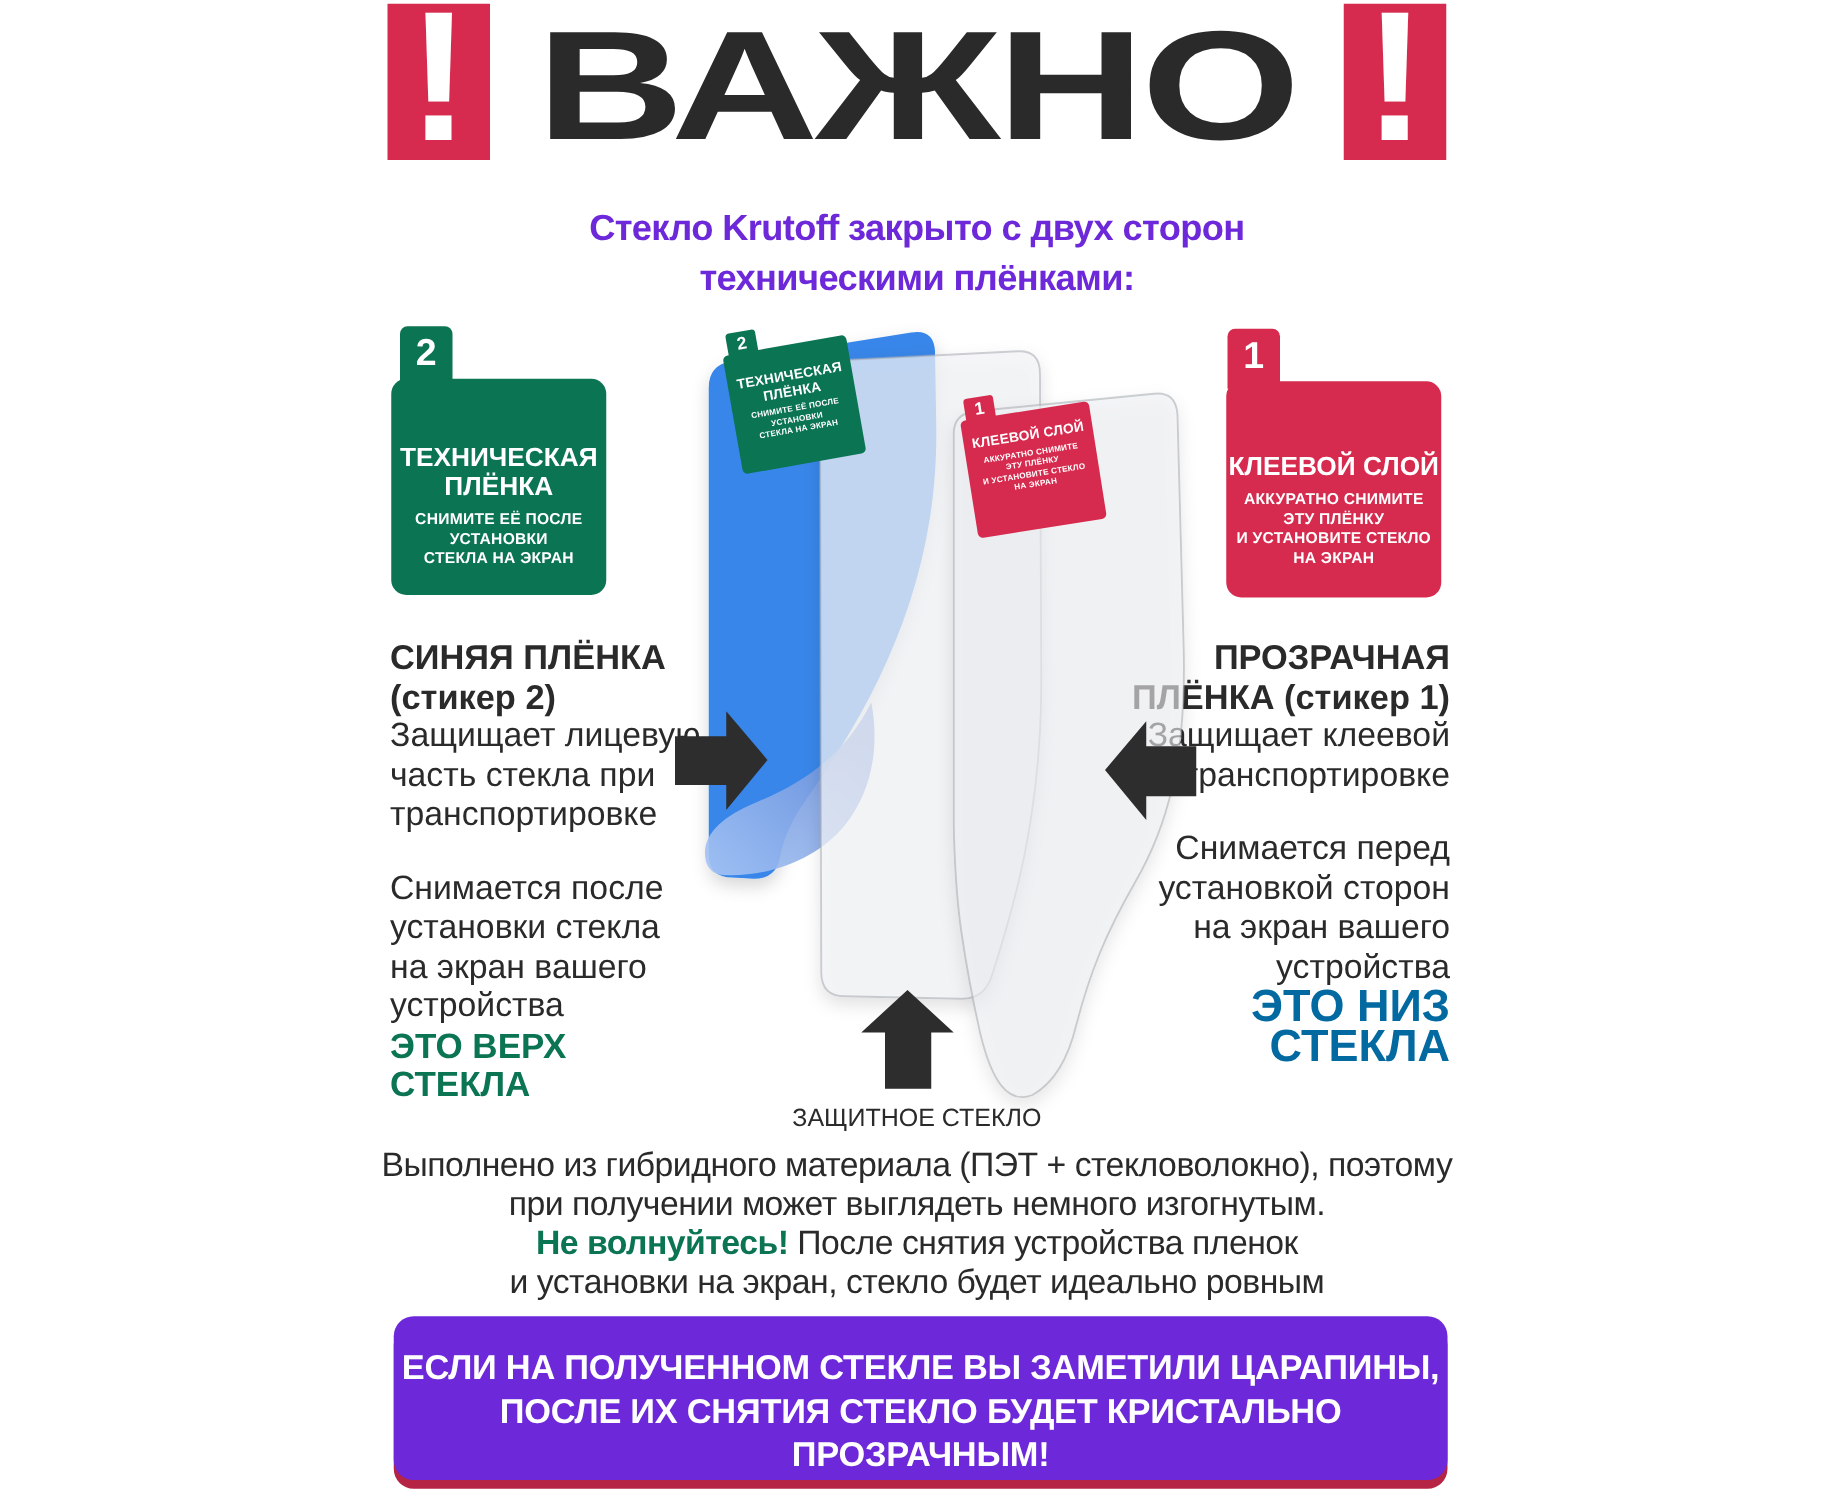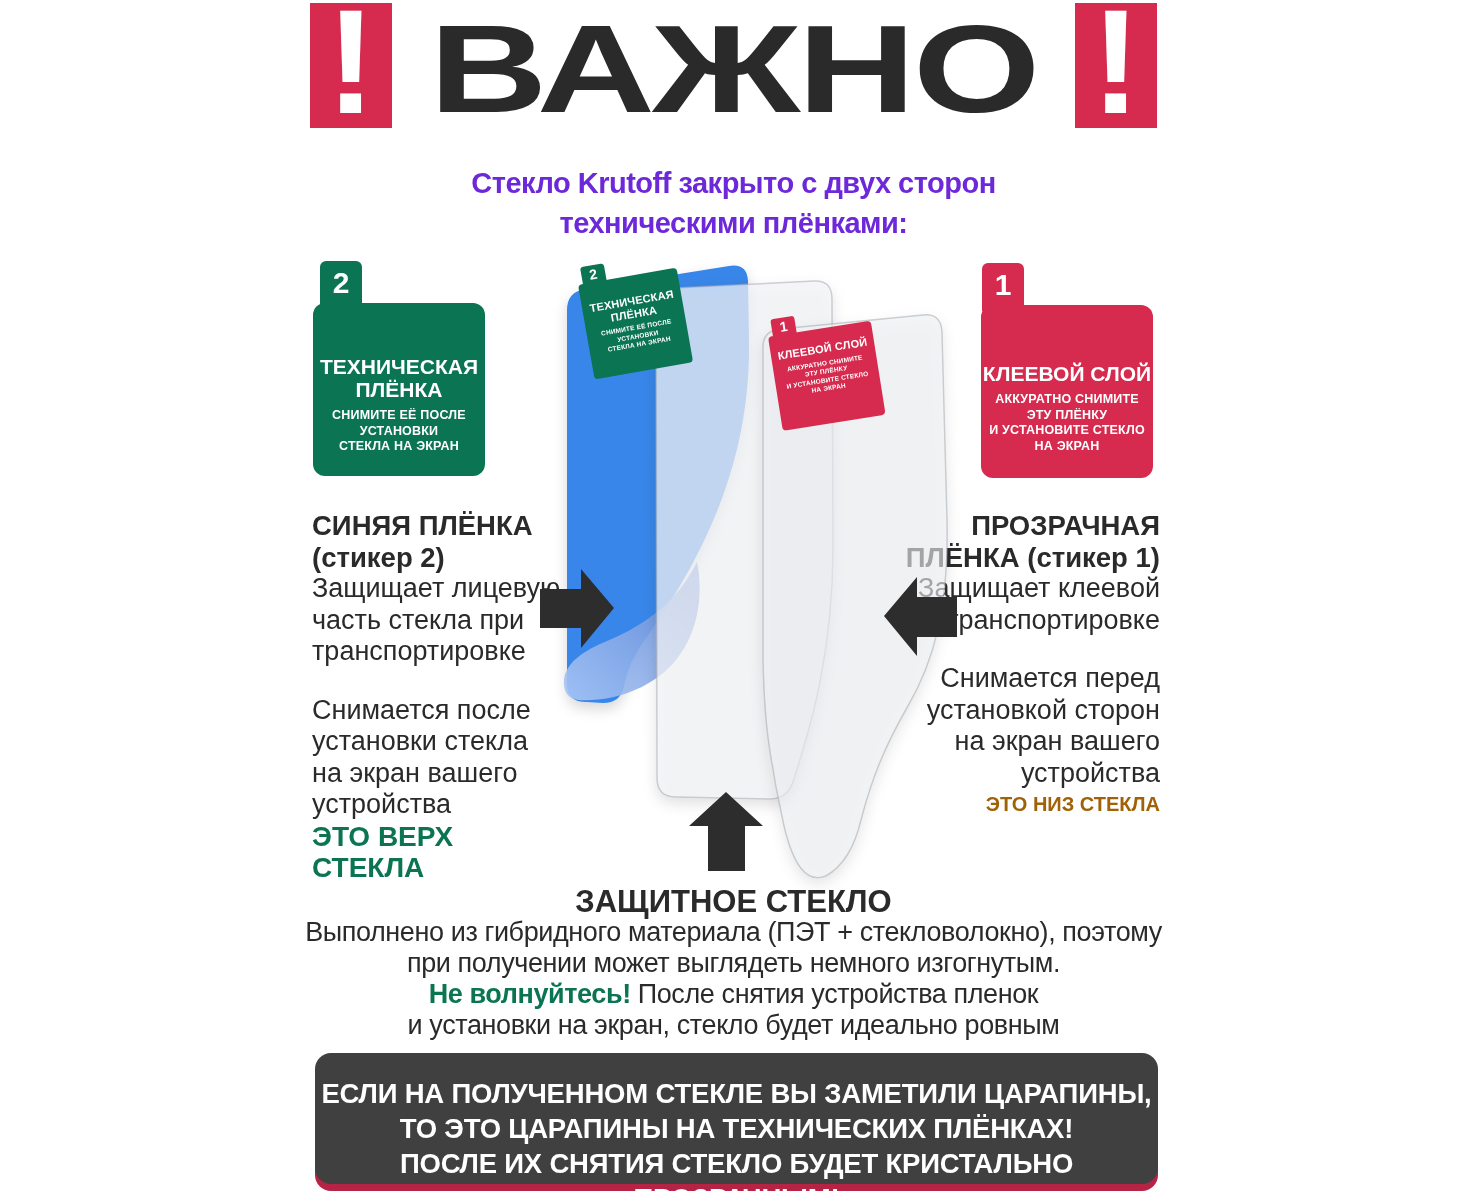--- a/index.html
+++ b/index.html
@@ -41,53 +41,53 @@
   .card-red   { left:981px; top:305px; background:#d62b4e; padding-top:57px; }
   .card-heading { font-size:21px; font-weight:bold; line-height:23px; }
   .card-small   { font-size:12.5px; font-weight:bold; line-height:15.5px; margin-top:7px; letter-spacing:0.2px; }
   
   .side-block { position:absolute; top:510px; font-size:27px; line-height:31.5px; color:#2b2a2a; }
   .side-left  { left:312px; width:250px; text-align:left; }
   .side-right { right:307px; width:262px; text-align:right; }
   .side-heading { font-weight:bold; font-size:27.5px; }
   .spacer27 { height:27px; }
   .highlight-green { color:#0b7452; font-weight:bold; font-size:28px; }
-  .highlight-red   { color:#a16207; font-weight:bold; font-size:20px; }
+  .highlight-red   { color:#0369a1; font-weight:bold; font-size:36px; }
   
   .illus { position:absolute; left:530px; top:255px; width:450px; height:640px; }
   .illus svg { position:absolute; left:0; top:0; }
   .film-sticker {
     position:absolute; color:#fff; text-align:center; border-radius:4px;
     transform-origin:top left;
   }
   .fs-green { left:48px;  top:30px; width:100px; height:96px; background:#0b7452; transform:rotate(-10deg); padding-top:19px; }
   .fs-red   { left:238px; top:82px; width:104px; height:95px; background:#d62b4e; transform:rotate(-9deg);  padding-top:14px; }
   .fs-tab {
     position:absolute; top:-17px; left:5px; width:24px; height:21px;
     border-radius:3px 3px 0 0; font-size:14px; font-weight:bold; line-height:19px; text-align:center;
   }
   .fs-tab-green { background:#0b7452; }
   .fs-tab-red   { background:#d62b4e; }
   .fs-heading { font-size:11px; font-weight:bold; line-height:12.5px; letter-spacing:0.2px; }
   .fs-small   { font-size:6.5px; font-weight:bold; line-height:8.5px; margin-top:4px; letter-spacing:0.2px; }
   
   .bottom-heading {
     position:absolute; left:0; right:0; top:884px; text-align:center;
-    font-size:31px; font-weight:bold; color:#2b2a2a;
+    font-size:20px; font-weight:normal; color:#2b2a2a;
   }
   .bottom-para {
     position:absolute; left:0; right:0; top:917px; text-align:center;
     font-size:27px; line-height:31px; letter-spacing:-0.4px; color:#2b2a2a;
   }
   .nb { color:#0b7452; font-weight:bold; }
   .nb-rest { margin-left:7px; }
   
   .banner {
     position:absolute; left:315px; top:1053px; width:843px; height:131px;
-    background:#404040; border-radius:16px; box-shadow:0 7px 0 #b52345;
+    background:#6d28d9; border-radius:16px; box-shadow:0 7px 0 #b52345;
     color:#ffffff; text-align:center; font-weight:bold; font-size:27.5px;
     line-height:35px; padding-top:23px; letter-spacing:-0.2px;
   }
 </style>
 </head>
 <body>
 
 <div class="page">
 
   <div class="excl excl-left">
@@ -214,17 +214,16 @@
     <div>Выполнено из гибридного материала (ПЭТ + стекловолокно), поэтому</div>
     <div>при получении может выглядеть немного изгогнутым.</div>
     <div>
       <span class="nb">Не волнуйтесь!</span><span class="nb-rest">После снятия устройства пленок</span>
     </div>
     <div>и установки на экран, стекло будет идеально ровным</div>
   </div>
 
   <div class="banner">
     <div>ЕСЛИ НА ПОЛУЧЕННОМ СТЕКЛЕ ВЫ ЗАМЕТИЛИ ЦАРАПИНЫ,</div>
-    <div>ТО ЭТО ЦАРАПИНЫ НА ТЕХНИЧЕСКИХ ПЛЁНКАХ!</div>
     <div>ПОСЛЕ ИХ СНЯТИЯ СТЕКЛО БУДЕТ КРИСТАЛЬНО ПРОЗРАЧНЫМ!</div>
   </div>
 
 </div>
 
 </body></html>

